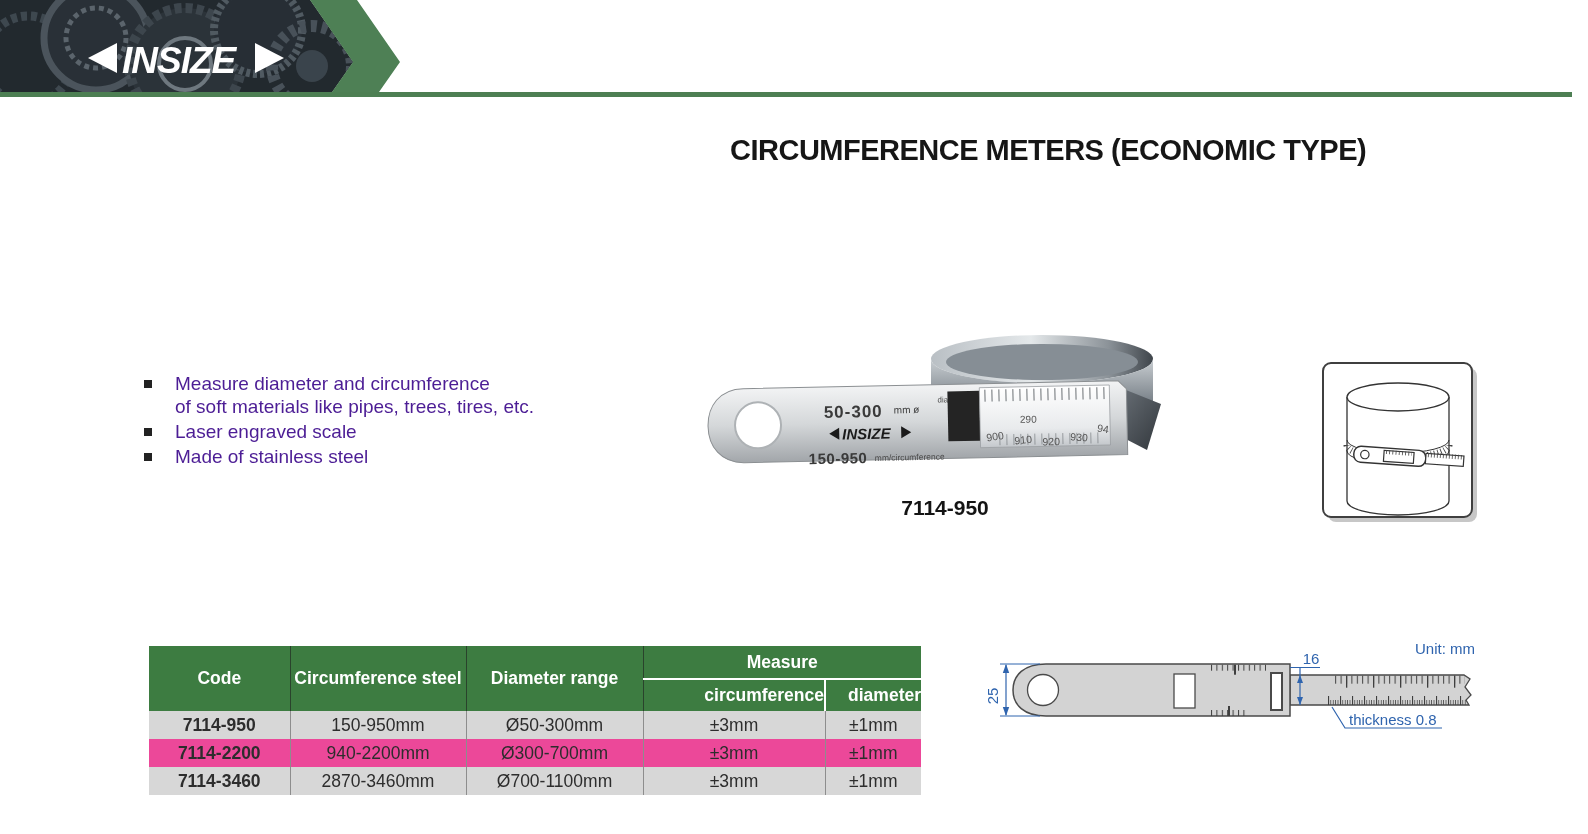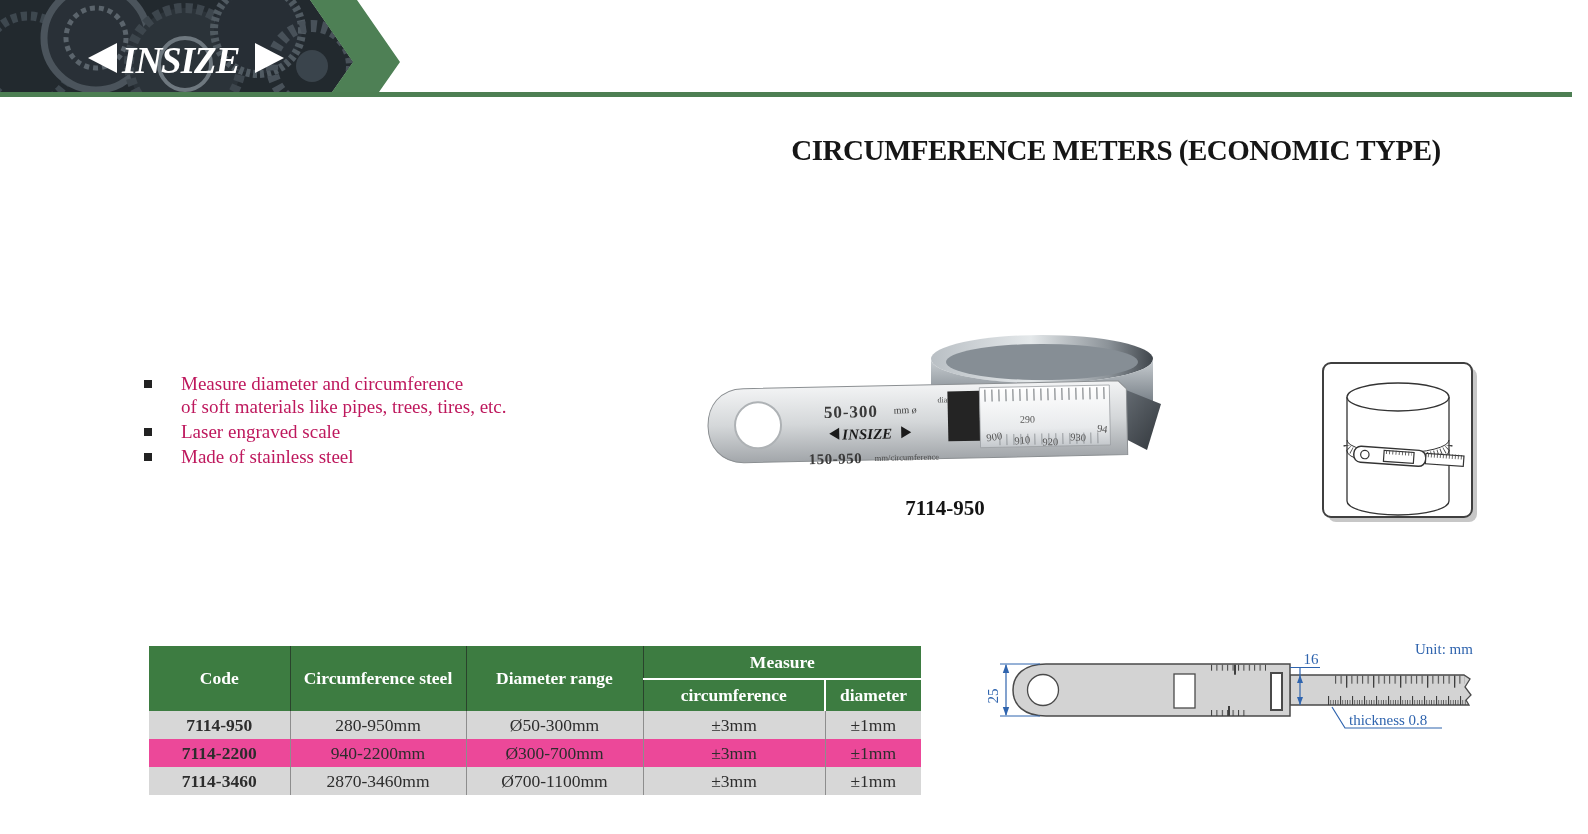--- a/index.html
+++ b/index.html
@@ -1,35 +1,35 @@
 <!DOCTYPE html>
 <html><head>
 <meta charset="utf-8">
 <style>
   html,body{margin:0;padding:0;background:#fff;}
   .page{position:relative;width:1572px;height:834px;background:#fff;overflow:hidden;
-        font-family:Liberation Serif, serif;color:#1d1d1d;}
+        font-family:Liberation Sans, sans-serif;color:#1d1d1d;}
 
   
   .header{position:absolute;left:0;top:0;width:1588px;height:97px;}
   .header-photo{position:absolute;left:0;top:0;width:360px;height:92px;
     clip-path:polygon(0 0,310px 0,353px 62px,332px 92px,0 92px);background:#262c32;}
   .header-chevron{position:absolute;left:0;top:0;width:410px;height:92px;background:#4e8055;
     clip-path:polygon(310px 0,357px 0,400px 62px,379px 92px,332px 92px,353px 62px);}
   .green-rule{position:absolute;left:0;top:92px;width:1588px;height:5px;background:#4d7f53;}
   .logo-svg{position:absolute;left:84px;top:30px;}
   .logo-text{font-style:italic;font-weight:bold;font-size:37px;letter-spacing:-1px;fill:#ffffff;}
 
   
-  .page-title{position:absolute;left:730px;top:134px;width:772px;text-align:center;
+  .page-title{position:absolute;left:730px;top:134px;width:772px;text-align:left;
     font-size:29px;font-weight:bold;letter-spacing:-0.5px;color:#161616;white-space:nowrap;}
 
   
   .features{position:absolute;left:144px;top:372px;width:480px;}
-  .feature{display:flex;gap:29px;font-size:19px;color:#be185d;line-height:23px;margin-bottom:2px;}
+  .feature{display:flex;gap:23px;font-size:19px;color:#4c1d95;line-height:23px;margin-bottom:2px;}
   .bullet-square{width:8px;height:8px;background:#222;margin-top:8px;flex:none;}
   .feature-text{white-space:pre-line;}
 
   
   .product-photo{position:absolute;left:698px;top:312px;}
   .product-caption{position:absolute;left:845px;top:496px;width:200px;text-align:center;
     font-size:21px;font-weight:bold;color:#141414;}
 
   
   .usage-box{position:absolute;left:1322px;top:362px;width:147px;height:152px;background:#fff;
@@ -37,21 +37,21 @@
 
   
   .spec-table{position:absolute;left:149px;top:646px;width:772px;border-collapse:collapse;table-layout:fixed;}
   .spec-table th{background:#3d7c41;color:#fff;font-weight:bold;font-size:17.5px;padding:0;}
   .spec-table td{font-size:17.5px;color:#2d2d2d;text-align:center;padding:0;}
   .th-main{height:32px;}
   .th-code{text-align:center;padding-left:12px;}
   .th-center{text-align:center;}
   .sep-dark{border-left:1px solid rgba(30,30,30,0.6);}
   .sep-body{border-left:1px solid #8d8d8d;}
-  .sub-row th{border-top:2px solid #fff;height:31px;}
+  .sub-row th{border-top:2px solid #fff;height:31px;text-align:right;}
   .sub-split{border-left:2px solid #fff;}
   .row-a td{background:#d7d7d7;height:28px;}
   .row-b td{background:#ec4899;height:28px;}
   .td-code{font-weight:bold;}
 
   
   .tech-drawing{position:absolute;left:968px;top:618px;}
   .blue{fill:#2f64ae;}
   .blue-stroke{stroke:#2f64ae;}
   .draw-label{font-size:15px;}
@@ -207,21 +207,21 @@
         <th colspan="2" class="th-center th-main sep-dark">Measure</th>
       </tr>
       <tr class="sub-row">
         <th class="th-center sep-dark">circumference</th>
         <th class="th-center sub-split">diameter</th>
       </tr>
     </thead>
     <tbody>
       <tr class="row-a">
         <td class="td-code">7114-950</td>
-        <td class="sep-body">280-950mm</td>
+        <td class="sep-body">150-950mm</td>
         <td class="sep-body">Ø50-300mm</td>
         <td class="sep-body">±3mm</td>
         <td class="sep-body">±1mm</td>
       </tr>
       <tr class="row-b">
         <td class="td-code">7114-2200</td>
         <td class="sep-body">940-2200mm</td>
         <td class="sep-body">Ø300-700mm</td>
         <td class="sep-body">±3mm</td>
         <td class="sep-body">±1mm</td>

